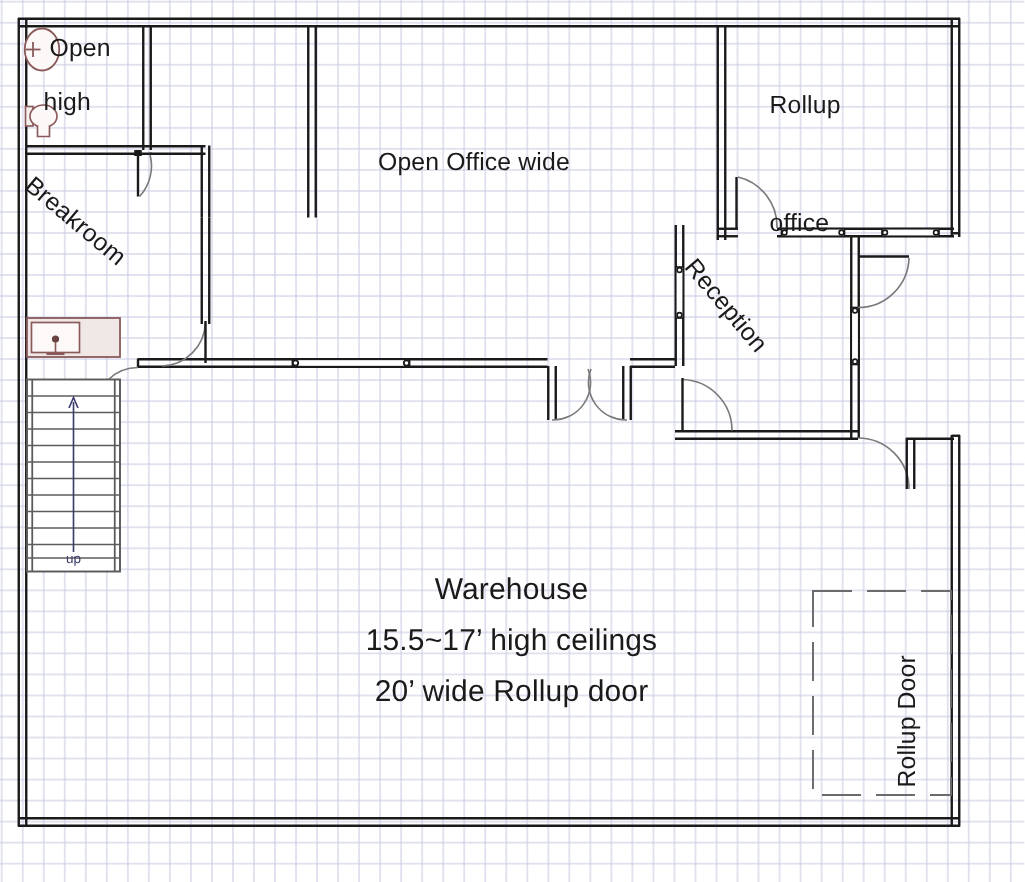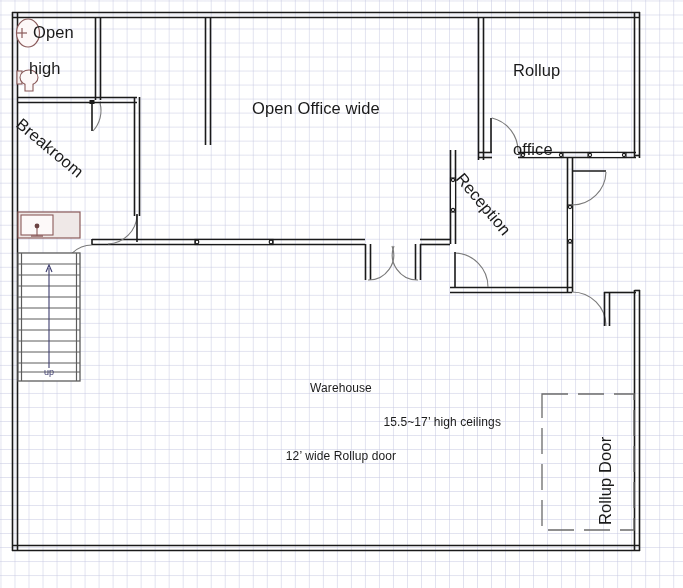--- a/index.html
+++ b/index.html
@@ -24,21 +24,21 @@
   }
   #plan-svg {
     position: absolute;
     left: 0; top: 0;
     width: 683px;
     height: 588px;
   }
   .lbl {
     position: absolute;
     color: #1a1a1a;
-    font-size: 12px;
+    font-size: 20px;
     line-height: 1.35;
     white-space: pre;
     letter-spacing: 0.1px;
   }
   .lbl-room-major { font-size: 16.5px; }
   .lbl-rot-break {
     transform: rotate(40deg);
     transform-origin: left top;
     font-size: 16.5px;
   }
@@ -275,18 +275,18 @@
   <div class="lbl lbl-rot-break" style="left:26px; top:113px;">Breakroom</div>
 
   <div class="lbl lbl-room-major" style="left:252px; top:97px;">Open Office wide</div>
 
   <div class="lbl lbl-room-major" style="left:513px; top:59px;">Rollup</div>
   <div class="lbl lbl-room-major" style="left:513px; top:110px;margin-top:28px;">office</div>
 
   <div class="lbl lbl-rot-recep" style="left:468px; top:168px;">Reception</div>
 
   <div class="lbl wh-line" style="left:181px; top:380px; width:320px;">Warehouse</div>
-  <div class="lbl wh-line" style="left:181px; top:414px; width:320px;text-align:right;">15.5~17’ high ceilings</div>
-  <div class="lbl wh-line" style="left:181px; top:448px; width:320px;">12’ wide Rollup door</div>
+  <div class="lbl wh-line" style="left:181px; top:414px; width:320px;">15.5~17’ high ceilings</div>
+  <div class="lbl wh-line" style="left:181px; top:448px; width:320px;">20’ wide Rollup door</div>
 
   <div class="lbl lbl-rot-rollup" style="left:594px; top:525px;">Rollup Door</div>
 
 </div>
 
 </body></html>

